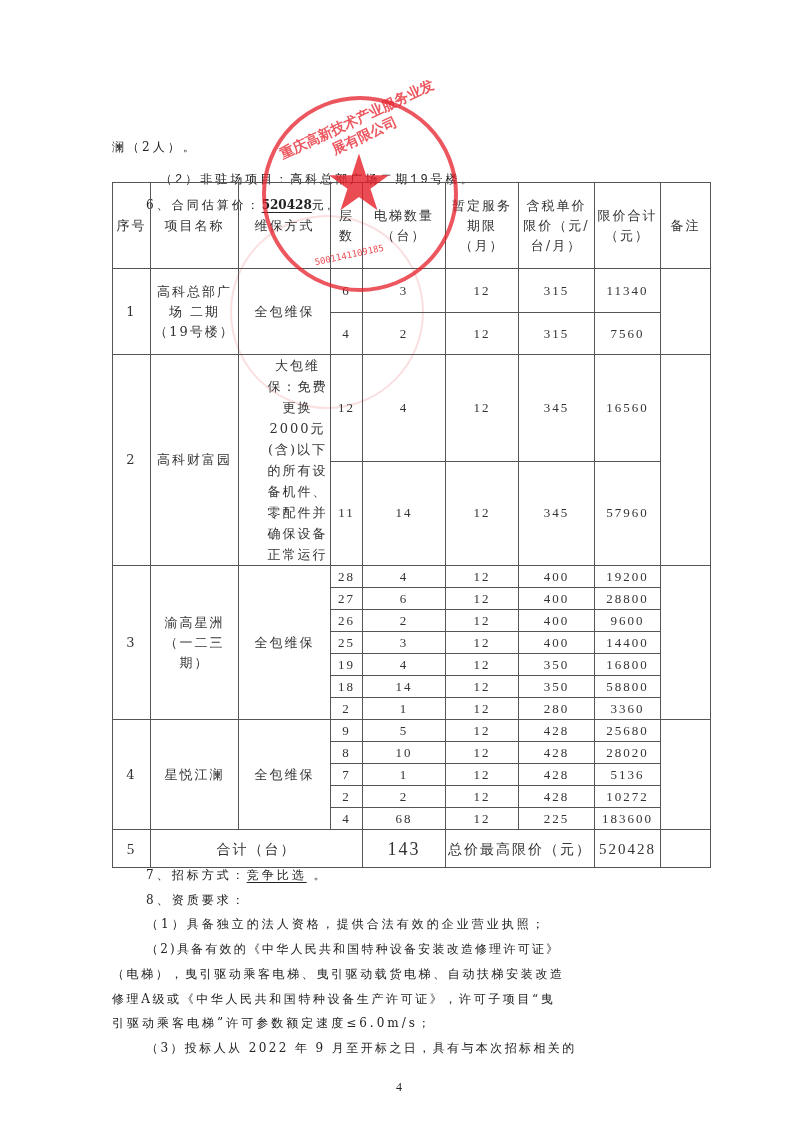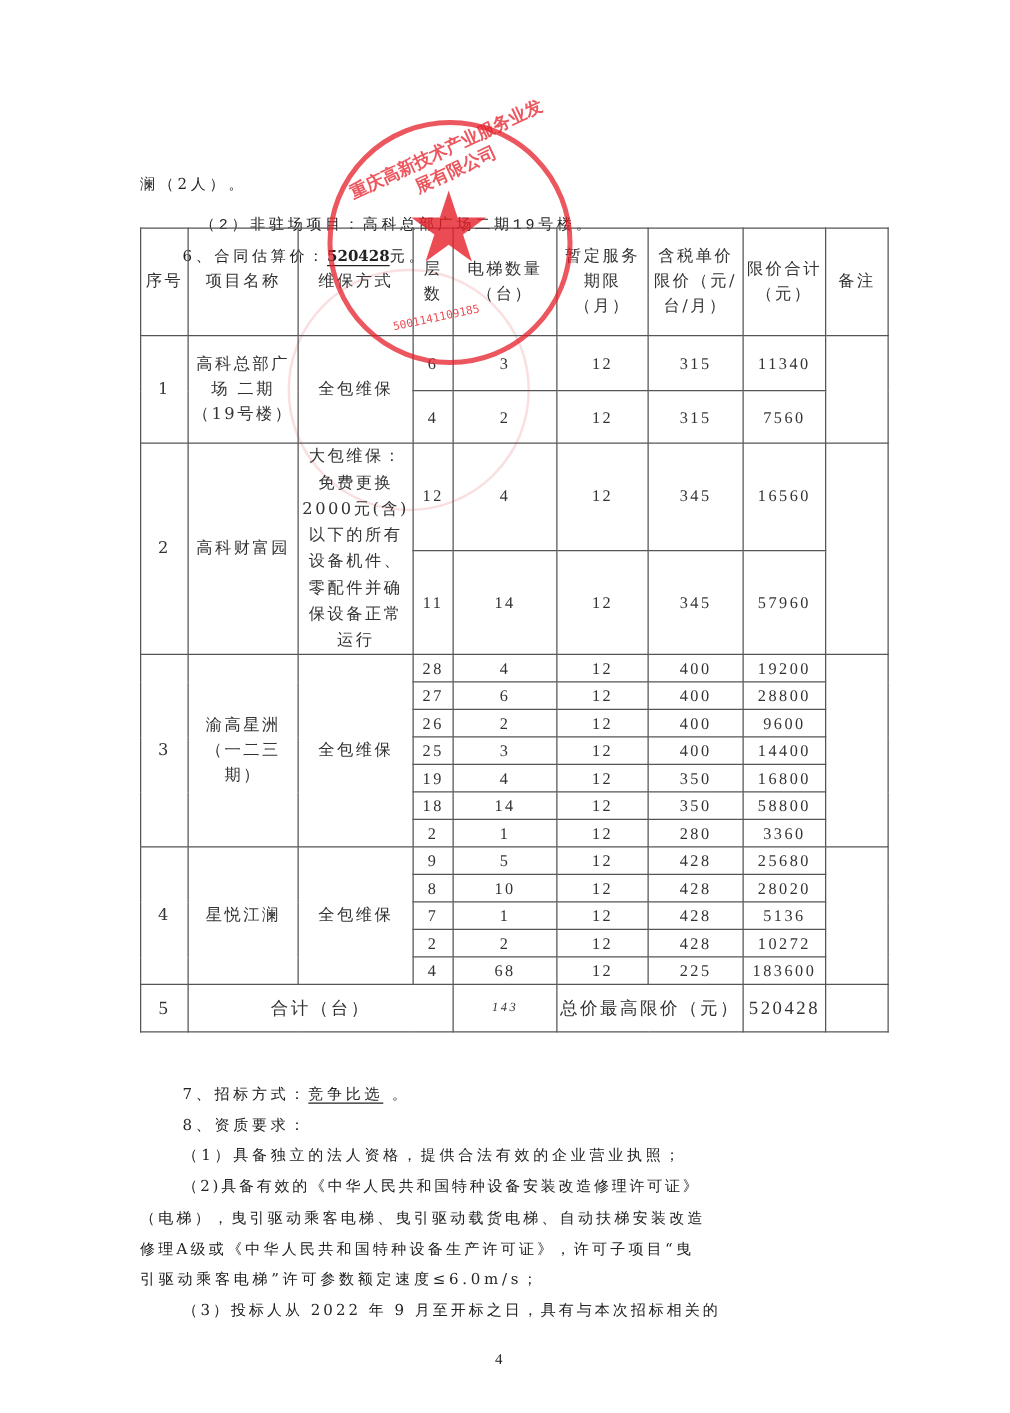--- a/index.html
+++ b/index.html
@@ -93,21 +93,21 @@
     <td class="num">4</td>
     <td class="num">2</td>
     <td class="num">12</td>
     <td class="num">315</td>
     <td class="num">7560</td>
   </tr>
 
   <tr style="height:78px">
     <td rowspan="2">2</td>
     <td rowspan="2">高科财富园</td>
-    <td rowspan="2" style="line-height:21px;">大包维保：免费更换2000元(含)以下的所有设备机件、零配件并确保设备正常运行</td>
+    <td rowspan="2" style="line-height:21px;padding-left:28px;">大包维保：免费更换2000元(含)以下的所有设备机件、零配件并确保设备正常运行</td>
     <td class="num">12</td>
     <td class="num">4</td>
     <td class="num">12</td>
     <td class="num">345</td>
     <td class="num">16560</td>
     <td rowspan="2"></td>
   </tr>
   <tr style="height:76px">
     <td class="num">11</td>
     <td class="num">14</td>
@@ -206,21 +206,21 @@
     <td class="num">4</td>
     <td class="num">68</td>
     <td class="num">12</td>
     <td class="num">225</td>
     <td class="num">183600</td>
   </tr>
 
   <tr style="height:38px">
     <td class="num" style="font-size:15px;">5</td>
     <td colspan="3" class="right" style="font-size:14px;">合计（台）</td>
-    <td class="num" style="font-size:10px;font-style:italic;">143</td>
+    <td class="num" style="font-size:18px;">143</td>
     <td colspan="2" style="font-size:14px;">总价最高限价（元）</td>
     <td class="num" style="font-size:15px;">520428</td>
     <td></td>
   </tr>
 </tbody>
   </table>
 
 <div class="seal">
   <div class="ring">重庆高新技术产业服务业发展有限公司</div>
   <div class="star">★</div>

